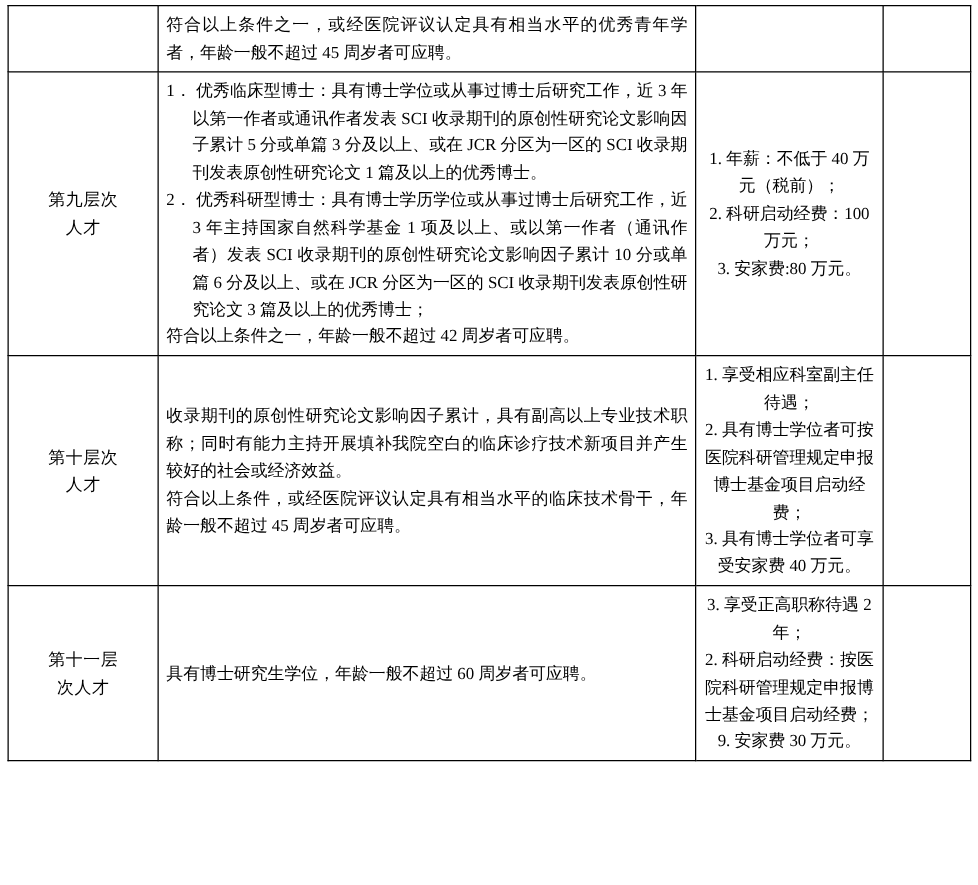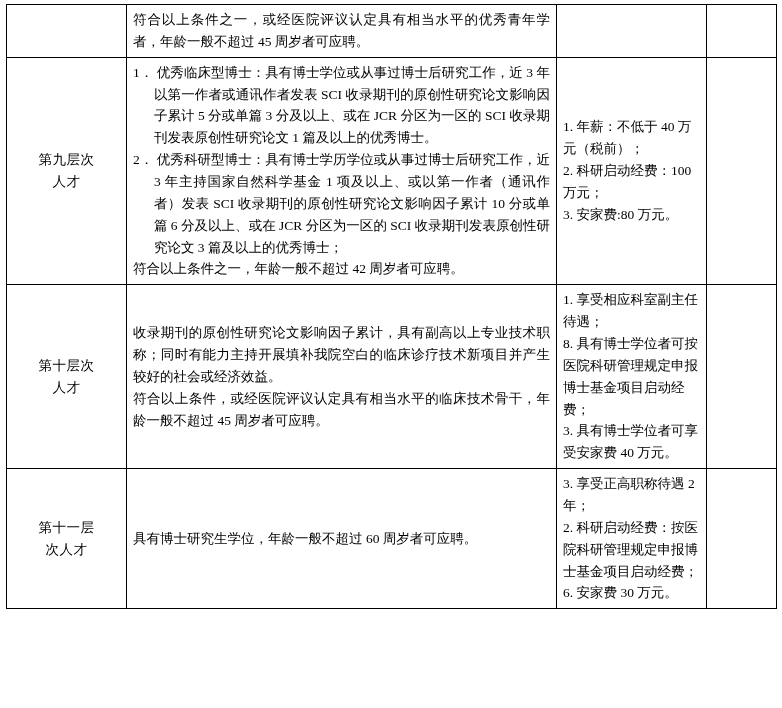--- a/index.html
+++ b/index.html
@@ -62,20 +62,21 @@
   .p + .p {
     margin-top: 0;
   }
   .hang {
     margin: 0;
     padding-left: 1.55em;
     text-indent: -1.55em;
   }
   .treat-line {
     margin: 0;
+    text-align: center;
   }
   .nowrap-center {
     white-space: nowrap;
   }
   .cell-pad-tall {
     padding-top: 8px;
     padding-bottom: 8px;
   }
 </style>
 </head>
@@ -124,37 +125,37 @@
         <td class="col-level">
           <span class="level-line nowrap-center">第十层次</span>
           <span class="level-line nowrap-center">人才</span>
         </td>
         <td class="col-desc cell-pad-tall">
           <p class="p">收录期刊的原创性研究论文影响因子累计，具有副高以上专业技术职称；同时有能力主持开展填补我院空白的临床诊疗技术新项目并产生较好的社会或经济效益。</p>
           <p class="p">符合以上条件，或经医院评议认定具有相当水平的临床技术骨干，年龄一般不超过 45 周岁者可应聘。</p>
         </td>
         <td class="col-treat">
           <p class="treat-line">1. 享受相应科室副主任待遇；</p>
-          <p class="treat-line">8. 具有博士学位者可按医院科研管理规定申报博士基金项目启动经费；</p>
+          <p class="treat-line">2. 具有博士学位者可按医院科研管理规定申报博士基金项目启动经费；</p>
           <p class="treat-line">3. 具有博士学位者可享受安家费 40 万元。</p>
         </td>
         <td class="col-extra"></td>
       </tr>
 
       <tr>
         <td class="col-level">
           <span class="level-line nowrap-center">第十一层</span>
           <span class="level-line nowrap-center">次人才</span>
         </td>
         <td class="col-desc">
           <p class="p">具有博士研究生学位，年龄一般不超过 60 周岁者可应聘。</p>
         </td>
         <td class="col-treat">
           <p class="treat-line">3. 享受正高职称待遇 2 年；</p>
           <p class="treat-line">2. 科研启动经费：按医院科研管理规定申报博士基金项目启动经费；</p>
-          <p class="treat-line">6. 安家费 30 万元。</p>
+          <p class="treat-line">9. 安家费 30 万元。</p>
         </td>
         <td class="col-extra"></td>
       </tr>
 
     </tbody>
   </table>
 </div>
 
 </body></html>

